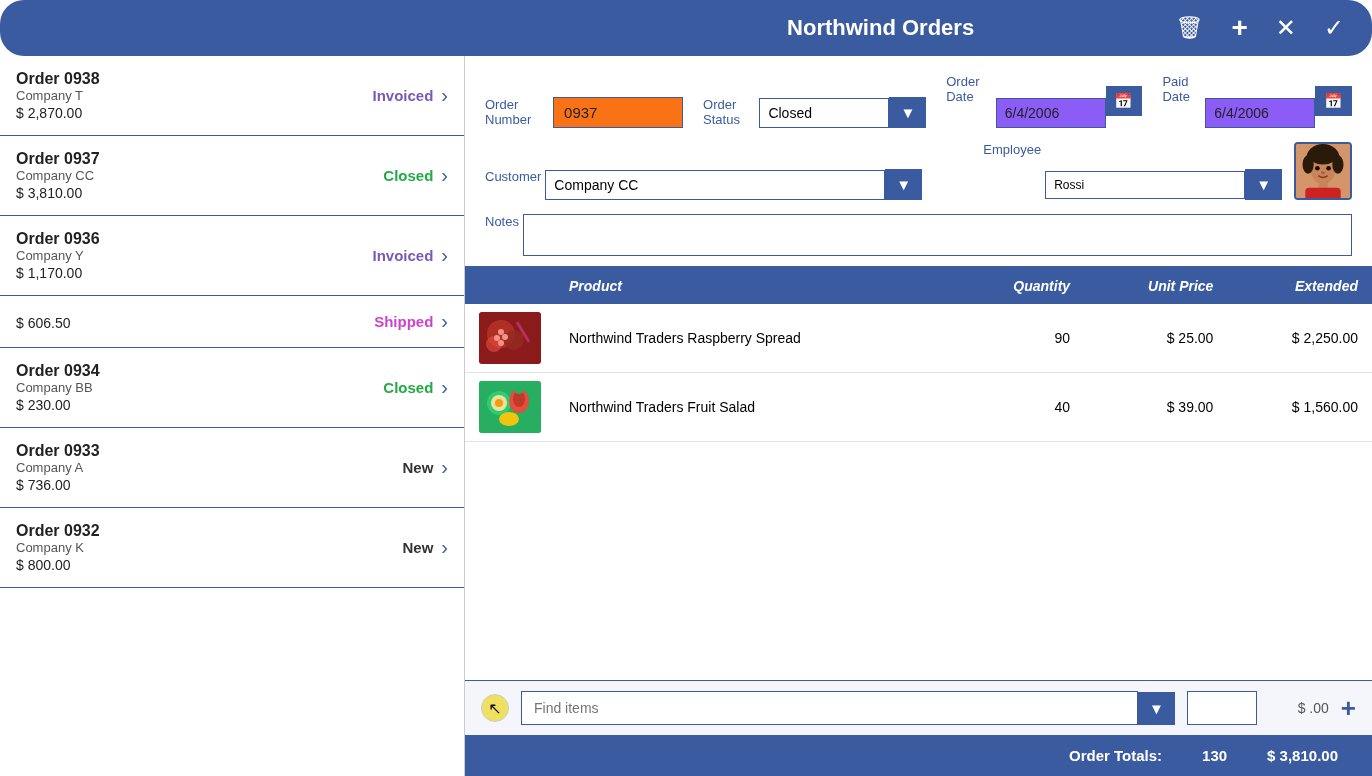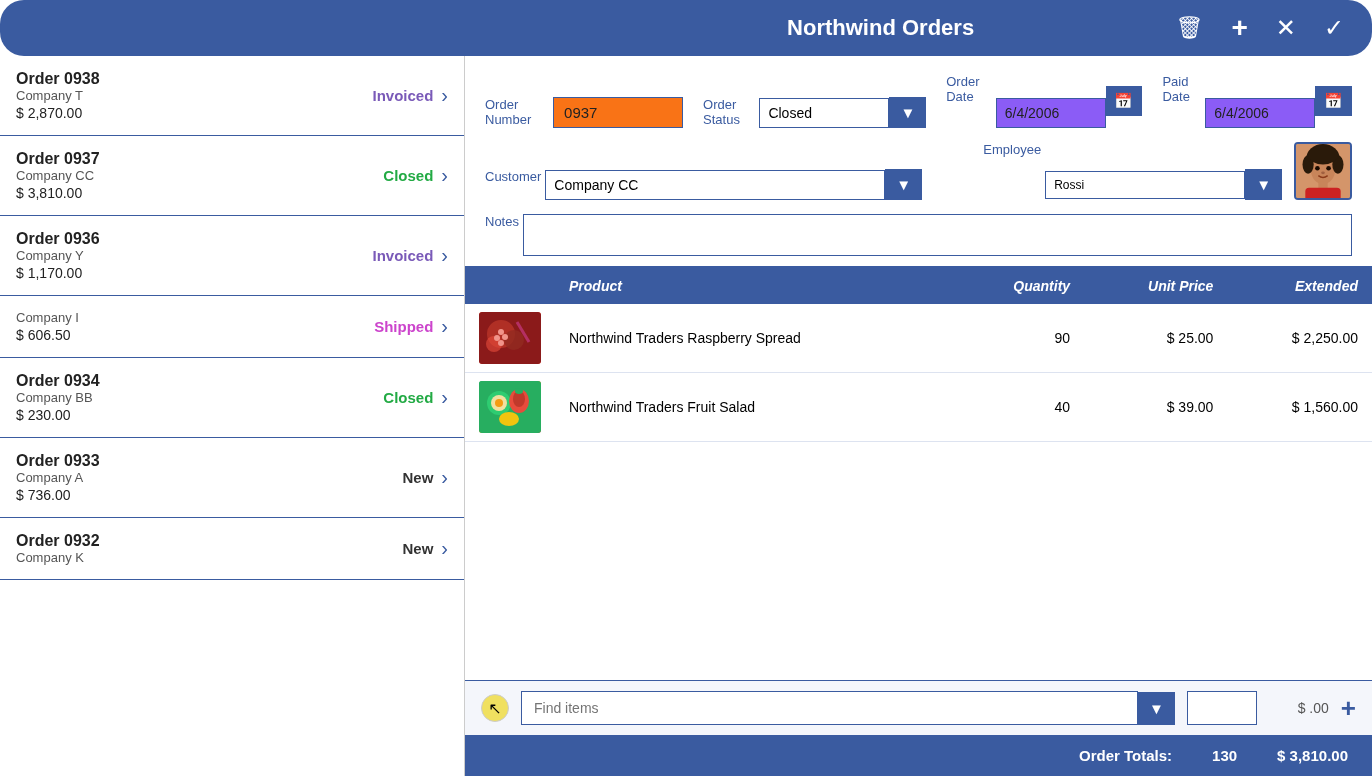--- a/index.html
+++ b/index.html
@@ -148,21 +148,21 @@
     }
     .cursor-indicator {
       width: 28px; height: 28px; background: #f0e060; border-radius: 50%;
       display: flex; align-items: center; justify-content: center;
       font-size: 16px; border: 1px solid #ccc;
     }
 
     
     .totals-bar {
       background: #3a5ba0; color: #fff;
-      padding: 12px 24px; display: flex; align-items: flex-end; justify-content: flex-end;
+      padding: 12px 34px; display: flex; align-items: flex-end; justify-content: flex-end;
       gap: 40px; font-size: 15px; font-weight: 600;
     }
 
     
     .left-panel::-webkit-scrollbar { width: 8px; }
     .left-panel::-webkit-scrollbar-track { background: #e8eaf0; }
     .left-panel::-webkit-scrollbar-thumb { background: #9aa; border-radius: 4px; }
   </style>
 </head>
 <body>
@@ -206,21 +206,20 @@
       <div class="order-info">
         <div class="order-number">Order 0936</div>
         <div class="order-company">Company Y</div>
         <div class="order-amount">$ 1,170.00</div>
       </div>
       <span class="order-status status-invoiced">Invoiced</span>
       <span class="chevron">›</span>
     </div>
       <div class="order-item">
       <div class="order-info">
-        <div class="order-company">Company I</div>
         <div class="order-amount">$ 606.50</div>
       </div>
       <span class="order-status status-shipped">Shipped</span>
       <span class="chevron">›</span>
     </div>
       <div class="order-item">
       <div class="order-info">
         <div class="order-number">Order 0934</div>
         <div class="order-company">Company BB</div>
         <div class="order-amount">$ 230.00</div>
@@ -234,20 +233,21 @@
         <div class="order-company">Company A</div>
         <div class="order-amount">$ 736.00</div>
       </div>
       <span class="order-status status-new">New</span>
       <span class="chevron">›</span>
     </div>
       <div class="order-item">
       <div class="order-info">
         <div class="order-number">Order 0932</div>
         <div class="order-company">Company K</div>
+        <div class="order-amount">$ 800.00</div>
       </div>
       <span class="order-status status-new">New</span>
       <span class="chevron">›</span>
     </div>
     </div>
 
   <div class="right-panel">
 
     <div class="form-section">
       <div class="form-row">

